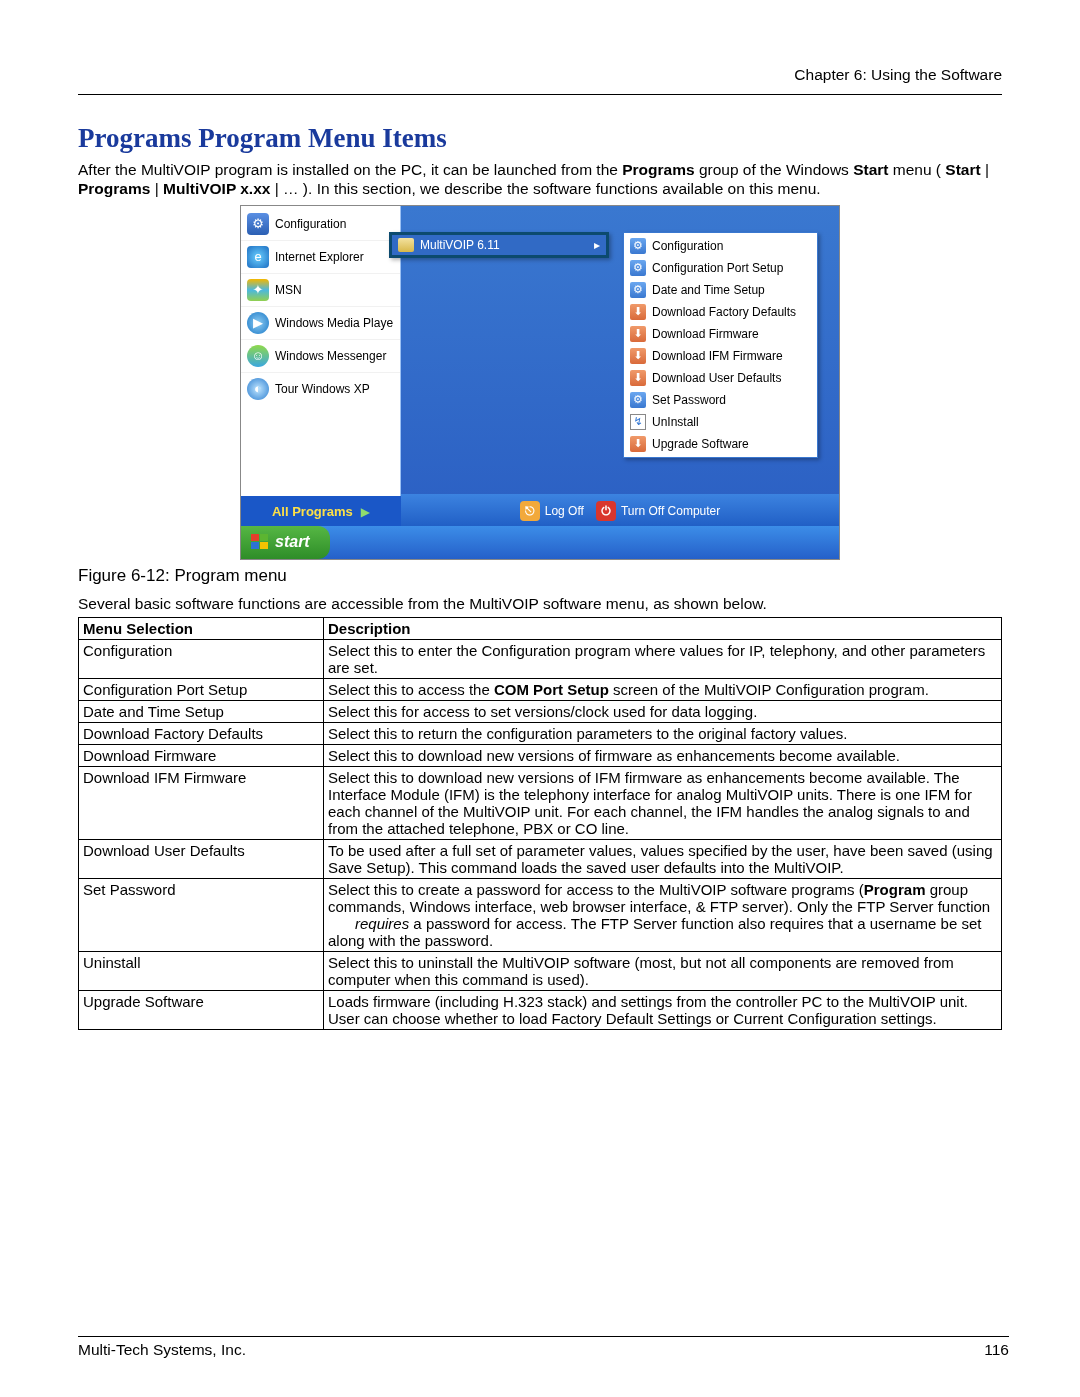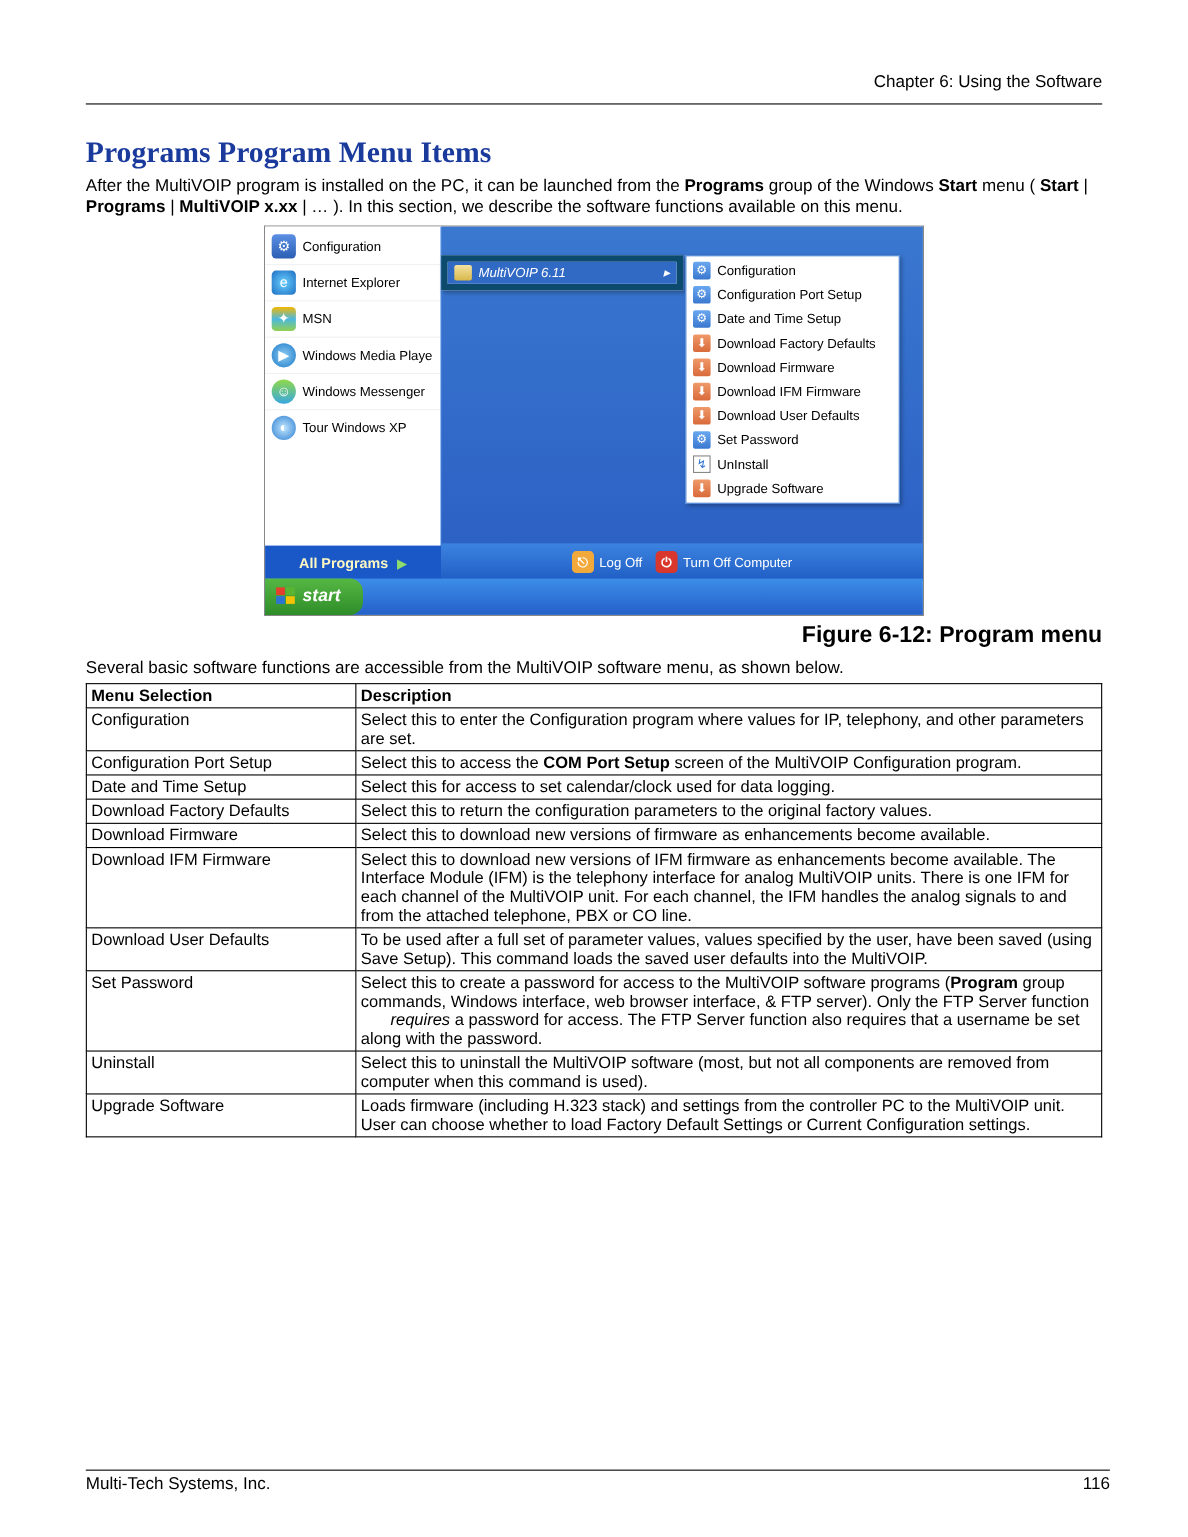--- a/index.html
+++ b/index.html
@@ -84,21 +84,21 @@
   .ic-tour { background: radial-gradient(#bfe5ff,#2c7ed0); border-radius:50%; }
   .ic-folder { background: linear-gradient(#f3e2a0,#d8b84a); width:16px;height:14px;border-radius:2px; }
 
   .all-programs {
     position:absolute; left:0; bottom:0;
     width:160px; height:32px;
     background: #1a57c7;
     display:flex; align-items:center; justify-content:center;
     gap:8px;
   }
-  .all-programs span.lbl { color:#fef9c3; font-weight:bold; font-size:13px; }
+  .all-programs span.lbl { color:#fde047; font-weight:bold; font-size:13px; }
   .all-programs .tri { color:#8fdd6e; font-size:12px; }
 
   .blue-area {
     position:absolute;
     left:160px; top:0;
     right:0; height:322px;
     background: linear-gradient(#3a78d0,#2b5fc3);
   }
   .logoff-bar {
     position:absolute;
@@ -136,27 +136,26 @@
     width:18px;height:16px;
     background:
       linear-gradient(#e53f2b,#e53f2b) 0 0/8px 7px no-repeat,
       linear-gradient(#5cb531,#5cb531) 9px 0/8px 7px no-repeat,
       linear-gradient(#2d73d2,#2d73d2) 0 8px/8px 7px no-repeat,
       linear-gradient(#f3c302,#f3c302) 9px 8px/8px 7px no-repeat;
   }
 
   .submenu1 {
     position:absolute;
-    left:160px; top:26px;
+    left:148px; top:26px;
     width:220px;
     background:#fff;
-    border:6px solid #0c4a6e;
+    border:3px solid #0c4a6e;
     box-shadow: 2px 2px 4px rgba(0,0,0,.3);
     z-index:5;
-    font-style:italic;
   }
   .submenu1 .smitem {
     background:#316ac5;color:#fff;
     display:flex;align-items:center;justify-content:space-between;
     padding:3px 6px;
     gap:6px;
   }
   .submenu1 .smitem .left { display:flex;align-items:center;gap:6px; }
 
   .submenu2 {
@@ -177,24 +176,24 @@
   .s2icon {
     width:16px;height:16px;
     display:flex;align-items:center;justify-content:center;
     font-size:11px;
   }
   .s2-blue { background:linear-gradient(#6aa7f0,#3a78d0);color:#fff;border-radius:2px; }
   .s2-red { background:linear-gradient(#f09a6a,#d96a3a);color:#fff;border-radius:2px; }
   .s2-un { border:1px solid #888;color:#2d73d2; }
 
   .caption-figure {
-    text-align:right;
-    font-weight:bold;
+    text-align:left;
+    font-weight:normal;
     margin:6px 0 8px 0;
-    font-size:21px;
+    font-size:17px;
   }
 
   
   .mtable {
     width:100%;
     border-collapse:collapse;
     margin-top:4px;
     font-size:15px;
   }
   .mtable th, .mtable td {
@@ -375,21 +374,21 @@
     <tr>
       <td class="col1">Configuration Port Setup</td>
       <td>
         <span>Select this to access the </span>
         <span class="bold">COM Port Setup</span>
         <span> screen of the MultiVOIP Configuration program.</span>
       </td>
     </tr>
     <tr>
       <td class="col1">Date and Time Setup</td>
-      <td>Select this for access to set calendar/clock used for data logging.</td>
+      <td>Select this for access to set versions/clock used for data logging.</td>
     </tr>
     <tr>
       <td class="col1">Download Factory Defaults</td>
       <td>Select this to return the configuration parameters to the original factory values.</td>
     </tr>
     <tr>
       <td class="col1">Download Firmware</td>
       <td>Select this to download new versions of firmware as enhancements become available.</td>
     </tr>
     <tr>

